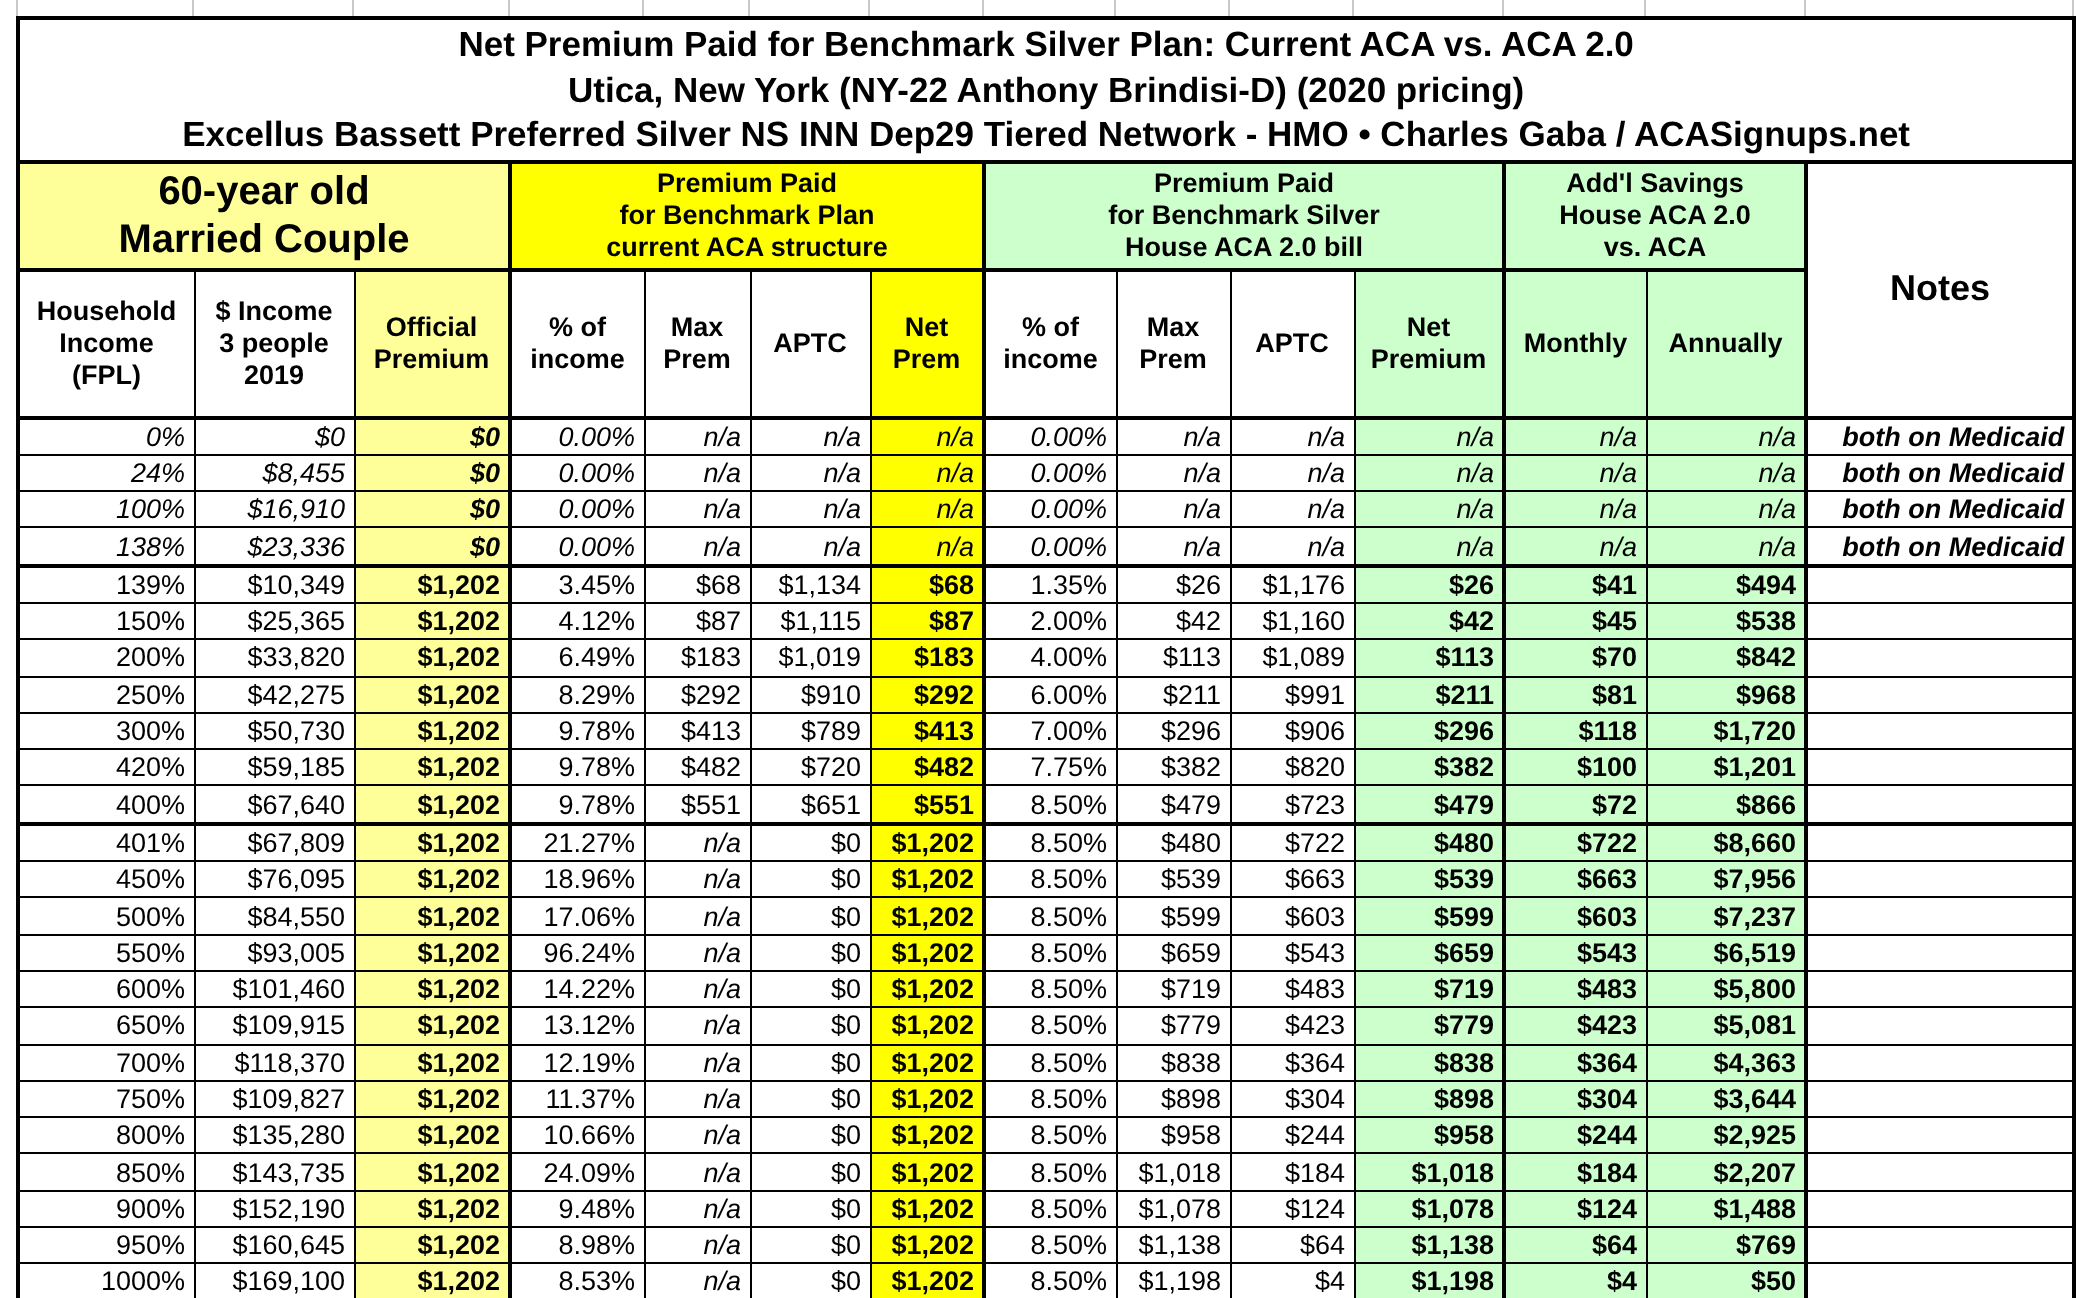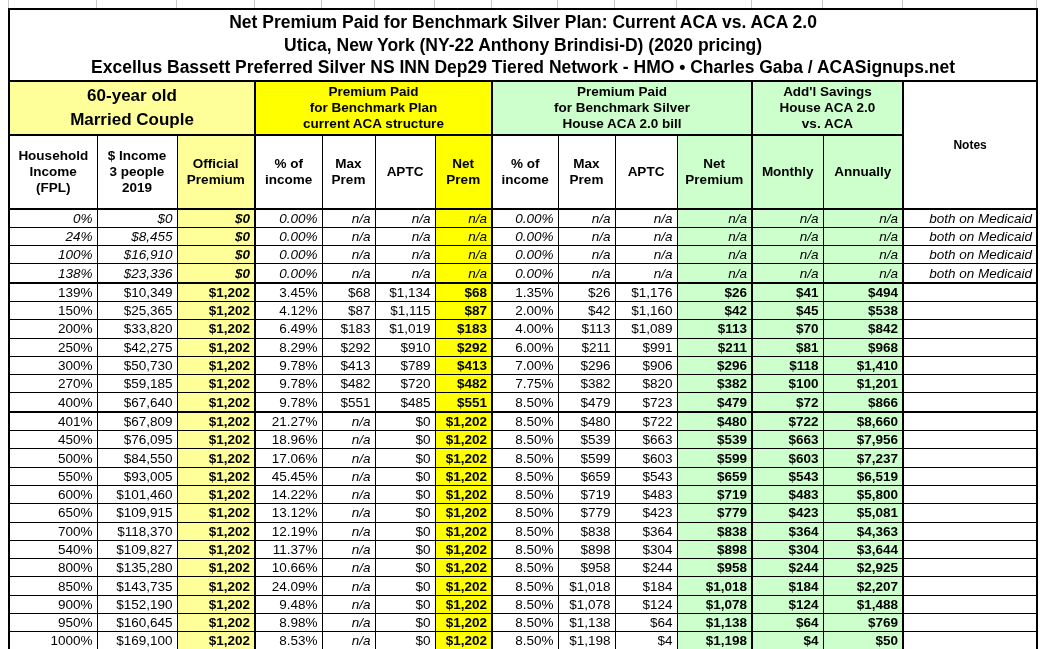--- a/index.html
+++ b/index.html
@@ -9,42 +9,42 @@
   table.sheet{position:absolute;left:8px;top:8px;width:1030px;border-collapse:collapse;
         table-layout:fixed;border:2.5px solid #000;}
   td{border:1px solid #000;overflow:hidden;vertical-align:middle;}
   .vthick{border-right:2.5px solid #000 !important;}
   
   .title-cell{border-bottom:2.5px solid #000;text-align:center;font-weight:bold;
         font-size:17.5px;height:66px;line-height:22.5px;background:#fff;}
   
   .group-row td{border-bottom:2.5px solid #000;font-weight:bold;text-align:center;
         white-space:pre-line;height:50px;}
-  .g-house{background:#FFFF99;font-size:17px;line-height:24px;}
+  .g-house{background:#FFFF99;font-size:20px;line-height:24px;}
   .g-aca{background:#FFFF00;font-size:13.5px;line-height:16px;}
   .g-aca2,.g-sav{background:#CCFFCC;font-size:13.5px;line-height:16px;}
-  .g-notes{background:#ffffff;font-weight:bold;font-size:12px;text-align:center;
+  .g-notes{background:#ffffff;font-weight:bold;font-size:18px;text-align:center;
         border-bottom:2.5px solid #000;}
   
   .colhdr-row td{font-weight:bold;text-align:center;white-space:pre-line;
         font-size:13.5px;line-height:16px;height:70px;border-bottom:2.5px solid #000;background:#fff;}
   .h-off{background:#FFFF99 !important;}
   .h-neta{background:#FFFF00 !important;}
   .h-netb,.h-mon,.h-ann{background:#CCFFCC !important;}
   
   tr.datarow td{height:17.3px;font-size:13.5px;padding:0 4px;text-align:right;background:#fff;}
   .c-off{background:#FFFF99 !important;font-weight:bold;}
   .c-neta{background:#FFFF00 !important;font-weight:bold;}
   .c-netb,.c-mon,.c-ann{background:#CCFFCC !important;font-weight:bold;}
   td.na{text-align:center;font-style:italic;font-weight:normal;}
   td.na.c-neta,td.na.c-netb,td.na.c-mon,td.na.c-ann{font-weight:normal;}
   tr.medicaid td{font-style:italic;}
   tr.medicaid td.c-off{font-weight:bold;}
   tr.thickb td{border-bottom:2.5px solid #000;}
-  .c-note{font-style:italic;}
+  .c-note{font-style:italic;font-weight:bold;}
 </style>
 </head>
 <body>
 
 <div class="page">
   <table class="sheet">
     <colgroup>
       <col style="width:88px">
         <col style="width:80px">
         <col style="width:78px">
@@ -242,46 +242,46 @@
           <td class="c-off vthick">$1,202</td>
           <td class="c-pct">9.78%</td>
           <td class="c-max">$413</td>
           <td class="c-aptc">$789</td>
           <td class="c-neta vthick">$413</td>
           <td class="c-pct">7.00%</td>
           <td class="c-max">$296</td>
           <td class="c-aptc">$906</td>
           <td class="c-netb vthick">$296</td>
           <td class="c-mon">$118</td>
-          <td class="c-ann vthick">$1,410</td>
-          <td class="c-note"></td>
-        </tr>
-        <tr class="datarow">
-          <td class="c-fpl">270%</td>
+          <td class="c-ann vthick">$1,720</td>
+          <td class="c-note"></td>
+        </tr>
+        <tr class="datarow">
+          <td class="c-fpl">420%</td>
           <td class="c-inc">$59,185</td>
           <td class="c-off vthick">$1,202</td>
           <td class="c-pct">9.78%</td>
           <td class="c-max">$482</td>
           <td class="c-aptc">$720</td>
           <td class="c-neta vthick">$482</td>
           <td class="c-pct">7.75%</td>
           <td class="c-max">$382</td>
           <td class="c-aptc">$820</td>
           <td class="c-netb vthick">$382</td>
           <td class="c-mon">$100</td>
           <td class="c-ann vthick">$1,201</td>
           <td class="c-note"></td>
         </tr>
         <tr class="datarow thickb">
           <td class="c-fpl">400%</td>
           <td class="c-inc">$67,640</td>
           <td class="c-off vthick">$1,202</td>
           <td class="c-pct">9.78%</td>
           <td class="c-max">$551</td>
-          <td class="c-aptc">$485</td>
+          <td class="c-aptc">$651</td>
           <td class="c-neta vthick">$551</td>
           <td class="c-pct">8.50%</td>
           <td class="c-max">$479</td>
           <td class="c-aptc">$723</td>
           <td class="c-netb vthick">$479</td>
           <td class="c-mon">$72</td>
           <td class="c-ann vthick">$866</td>
           <td class="c-note"></td>
         </tr>
         <tr class="datarow">
@@ -329,21 +329,21 @@
           <td class="c-aptc">$603</td>
           <td class="c-netb vthick">$599</td>
           <td class="c-mon">$603</td>
           <td class="c-ann vthick">$7,237</td>
           <td class="c-note"></td>
         </tr>
         <tr class="datarow">
           <td class="c-fpl">550%</td>
           <td class="c-inc">$93,005</td>
           <td class="c-off vthick">$1,202</td>
-          <td class="c-pct">45.45%</td>
+          <td class="c-pct">96.24%</td>
           <td class="c-max na">n/a</td>
           <td class="c-aptc">$0</td>
           <td class="c-neta vthick">$1,202</td>
           <td class="c-pct">8.50%</td>
           <td class="c-max">$659</td>
           <td class="c-aptc">$543</td>
           <td class="c-netb vthick">$659</td>
           <td class="c-mon">$543</td>
           <td class="c-ann vthick">$6,519</td>
           <td class="c-note"></td>
@@ -390,21 +390,21 @@
           <td class="c-neta vthick">$1,202</td>
           <td class="c-pct">8.50%</td>
           <td class="c-max">$838</td>
           <td class="c-aptc">$364</td>
           <td class="c-netb vthick">$838</td>
           <td class="c-mon">$364</td>
           <td class="c-ann vthick">$4,363</td>
           <td class="c-note"></td>
         </tr>
         <tr class="datarow">
-          <td class="c-fpl">540%</td>
+          <td class="c-fpl">750%</td>
           <td class="c-inc">$109,827</td>
           <td class="c-off vthick">$1,202</td>
           <td class="c-pct">11.37%</td>
           <td class="c-max na">n/a</td>
           <td class="c-aptc">$0</td>
           <td class="c-neta vthick">$1,202</td>
           <td class="c-pct">8.50%</td>
           <td class="c-max">$898</td>
           <td class="c-aptc">$304</td>
           <td class="c-netb vthick">$898</td>

